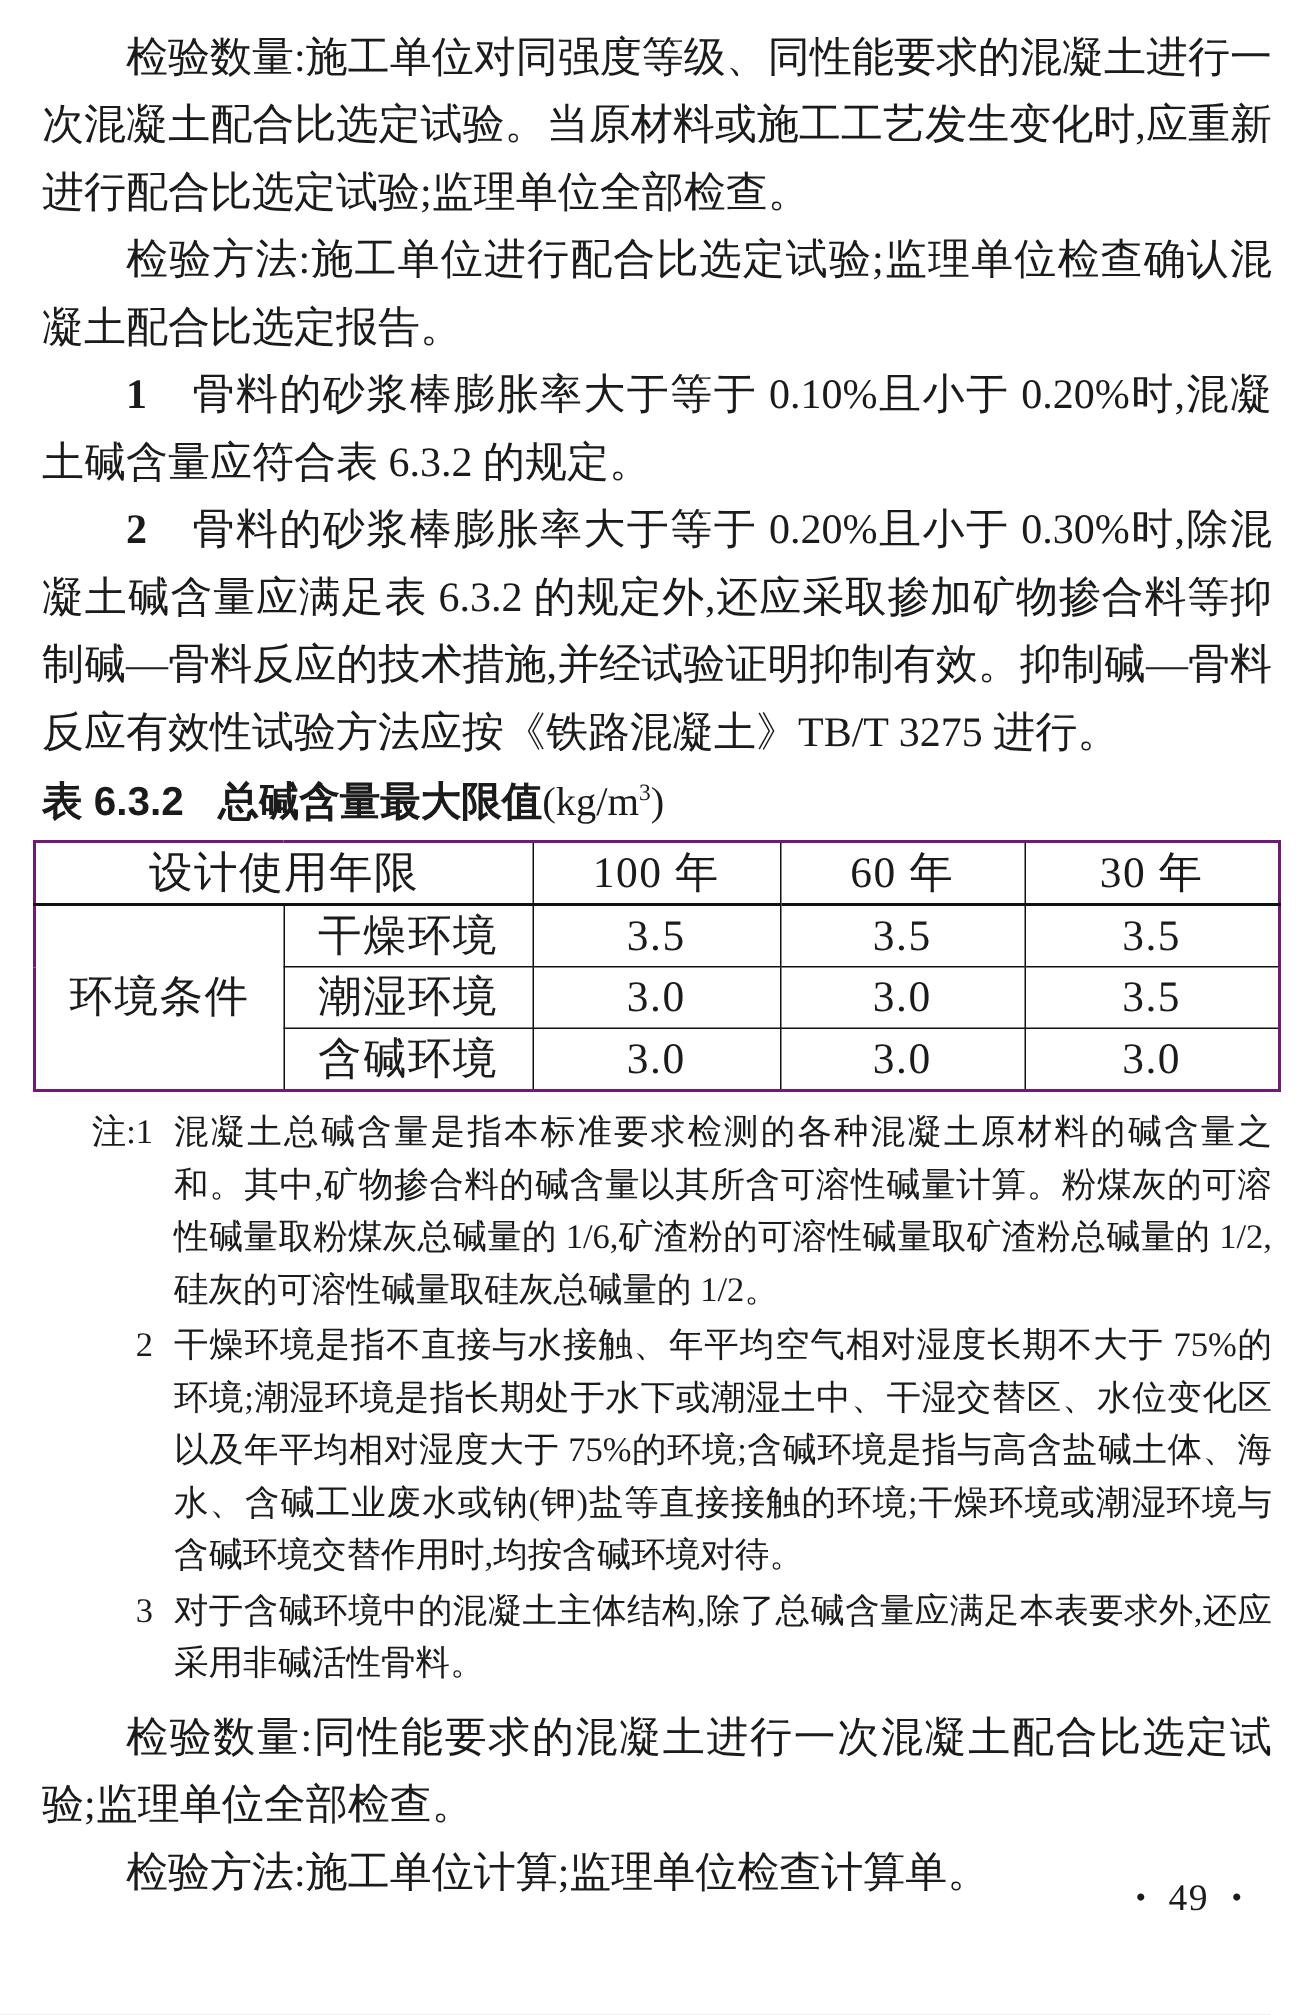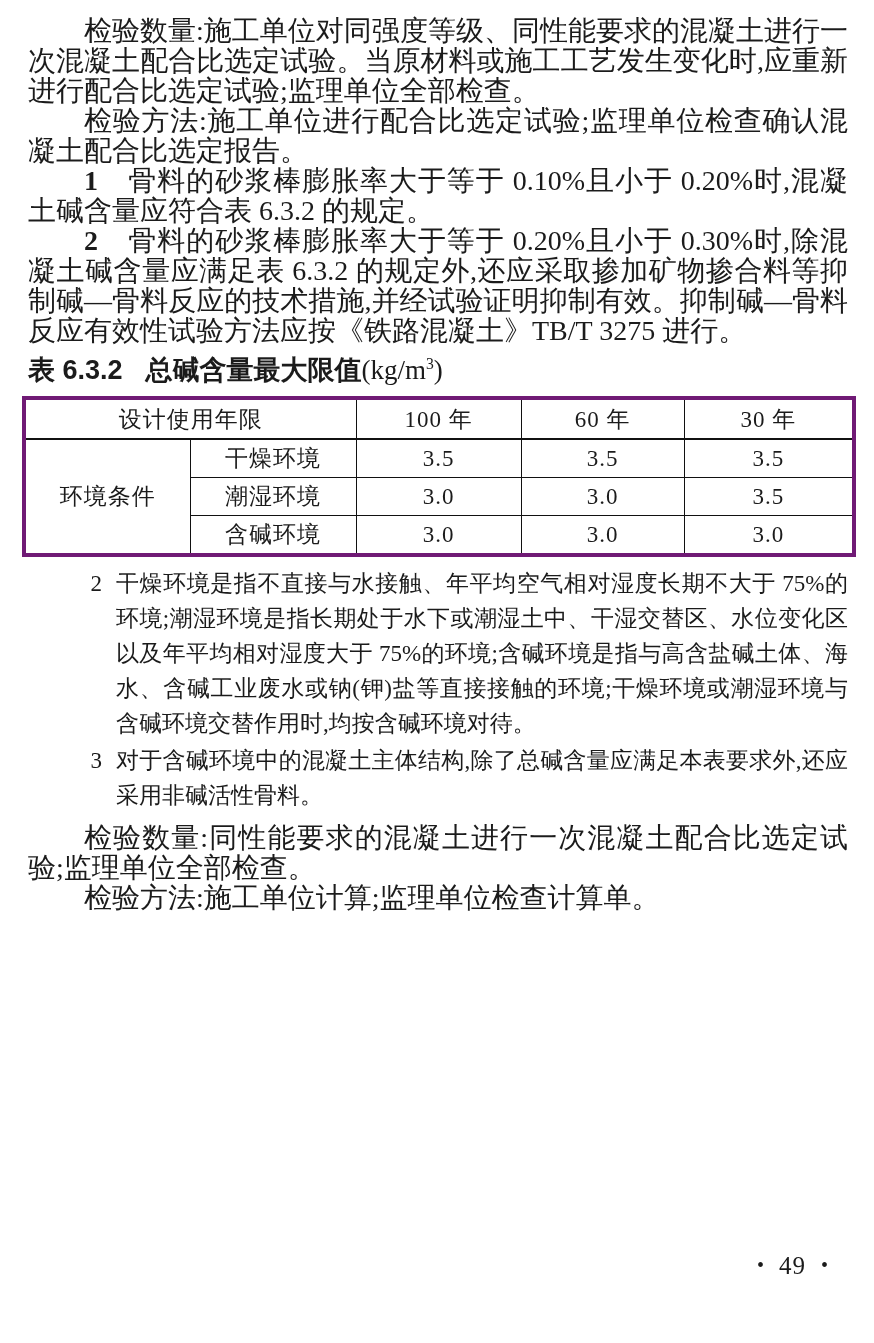--- a/index.html
+++ b/index.html
@@ -9,21 +9,21 @@
     margin:0 auto;
     background:#ffffff;
     color:#1b1b1b;
     box-sizing:border-box;
     padding:16px 26px 0 28px;
     font-family:"Liberation Serif","DejaVu Serif",serif;
     overflow:hidden;
   }
   .body{
     font-size:28px;
-    line-height:30px;
+    line-height:45px;
     text-align:justify;
     margin:0;
   }
   .indent{text-indent:2em;}
   .clause-num{font-weight:700;margin-right:1.5em;letter-spacing:2px;}
   .item-num{font-weight:700;margin-right:1.05em;}
   .caption{
     text-align:left;
     font-size:27px;
     line-height:36px;
@@ -32,22 +32,22 @@
     font-family:"Liberation Sans","DejaVu Sans",sans-serif;
   }
   .cap-label{margin-right:0.85em;}
   .cap-unit{font-weight:400;font-family:"Liberation Serif","DejaVu Serif",serif;}
   .cap-unit sup{font-size:0.58em;}
   table.limits{
     border-collapse:collapse;
     table-layout:fixed;
     width:830px;
     margin-left:-6px;
-    font-size:23px;
-    border:4px solid #701a75;
+    font-size:29px;
+    border:2px solid #701a75;
   }
   table.limits td{
     border:1.5px solid #111;
     text-align:center;
     vertical-align:middle;
     padding:0;
     height:37px;
     letter-spacing:1px;
   }
   table.limits tr.head td{height:38px;border-bottom-width:2px;}
@@ -128,20 +128,24 @@
         <td>含碱环境</td>
         <td>3.0</td>
         <td>3.0</td>
         <td>3.0</td>
       </tr>
     </tbody>
   </table>
 
   <div class="notes">
     <div class="note">
+      <span class="note-label">注:1</span>
+      <span class="note-body">混凝土总碱含量是指本标准要求检测的各种混凝土原材料的碱含量之和。其中,矿物掺合料的碱含量以其所含可溶性碱量计算。粉煤灰的可溶性碱量取粉煤灰总碱量的 1/6,矿渣粉的可溶性碱量取矿渣粉总碱量的 1/2,硅灰的可溶性碱量取硅灰总碱量的 1/2。</span>
+    </div>
+    <div class="note">
       <span class="note-label">2</span>
       <span class="note-body">干燥环境是指不直接与水接触、年平均空气相对湿度长期不大于 75%的环境;潮湿环境是指长期处于水下或潮湿土中、干湿交替区、水位变化区以及年平均相对湿度大于 75%的环境;含碱环境是指与高含盐碱土体、海水、含碱工业废水或钠(钾)盐等直接接触的环境;干燥环境或潮湿环境与含碱环境交替作用时,均按含碱环境对待。</span>
     </div>
     <div class="note">
       <span class="note-label">3</span>
       <span class="note-body">对于含碱环境中的混凝土主体结构,除了总碱含量应满足本表要求外,还应采用非碱活性骨料。</span>
     </div>
   </div>
 
   <p class="body indent closing-first">检验数量:同性能要求的混凝土进行一次混凝土配合比选定试验;监理单位全部检查。</p>

